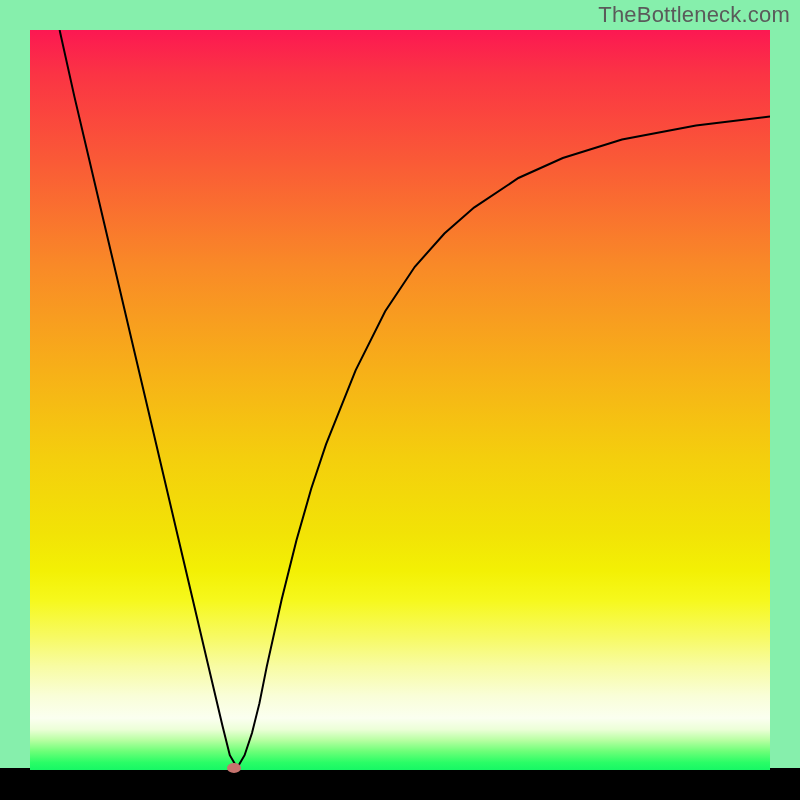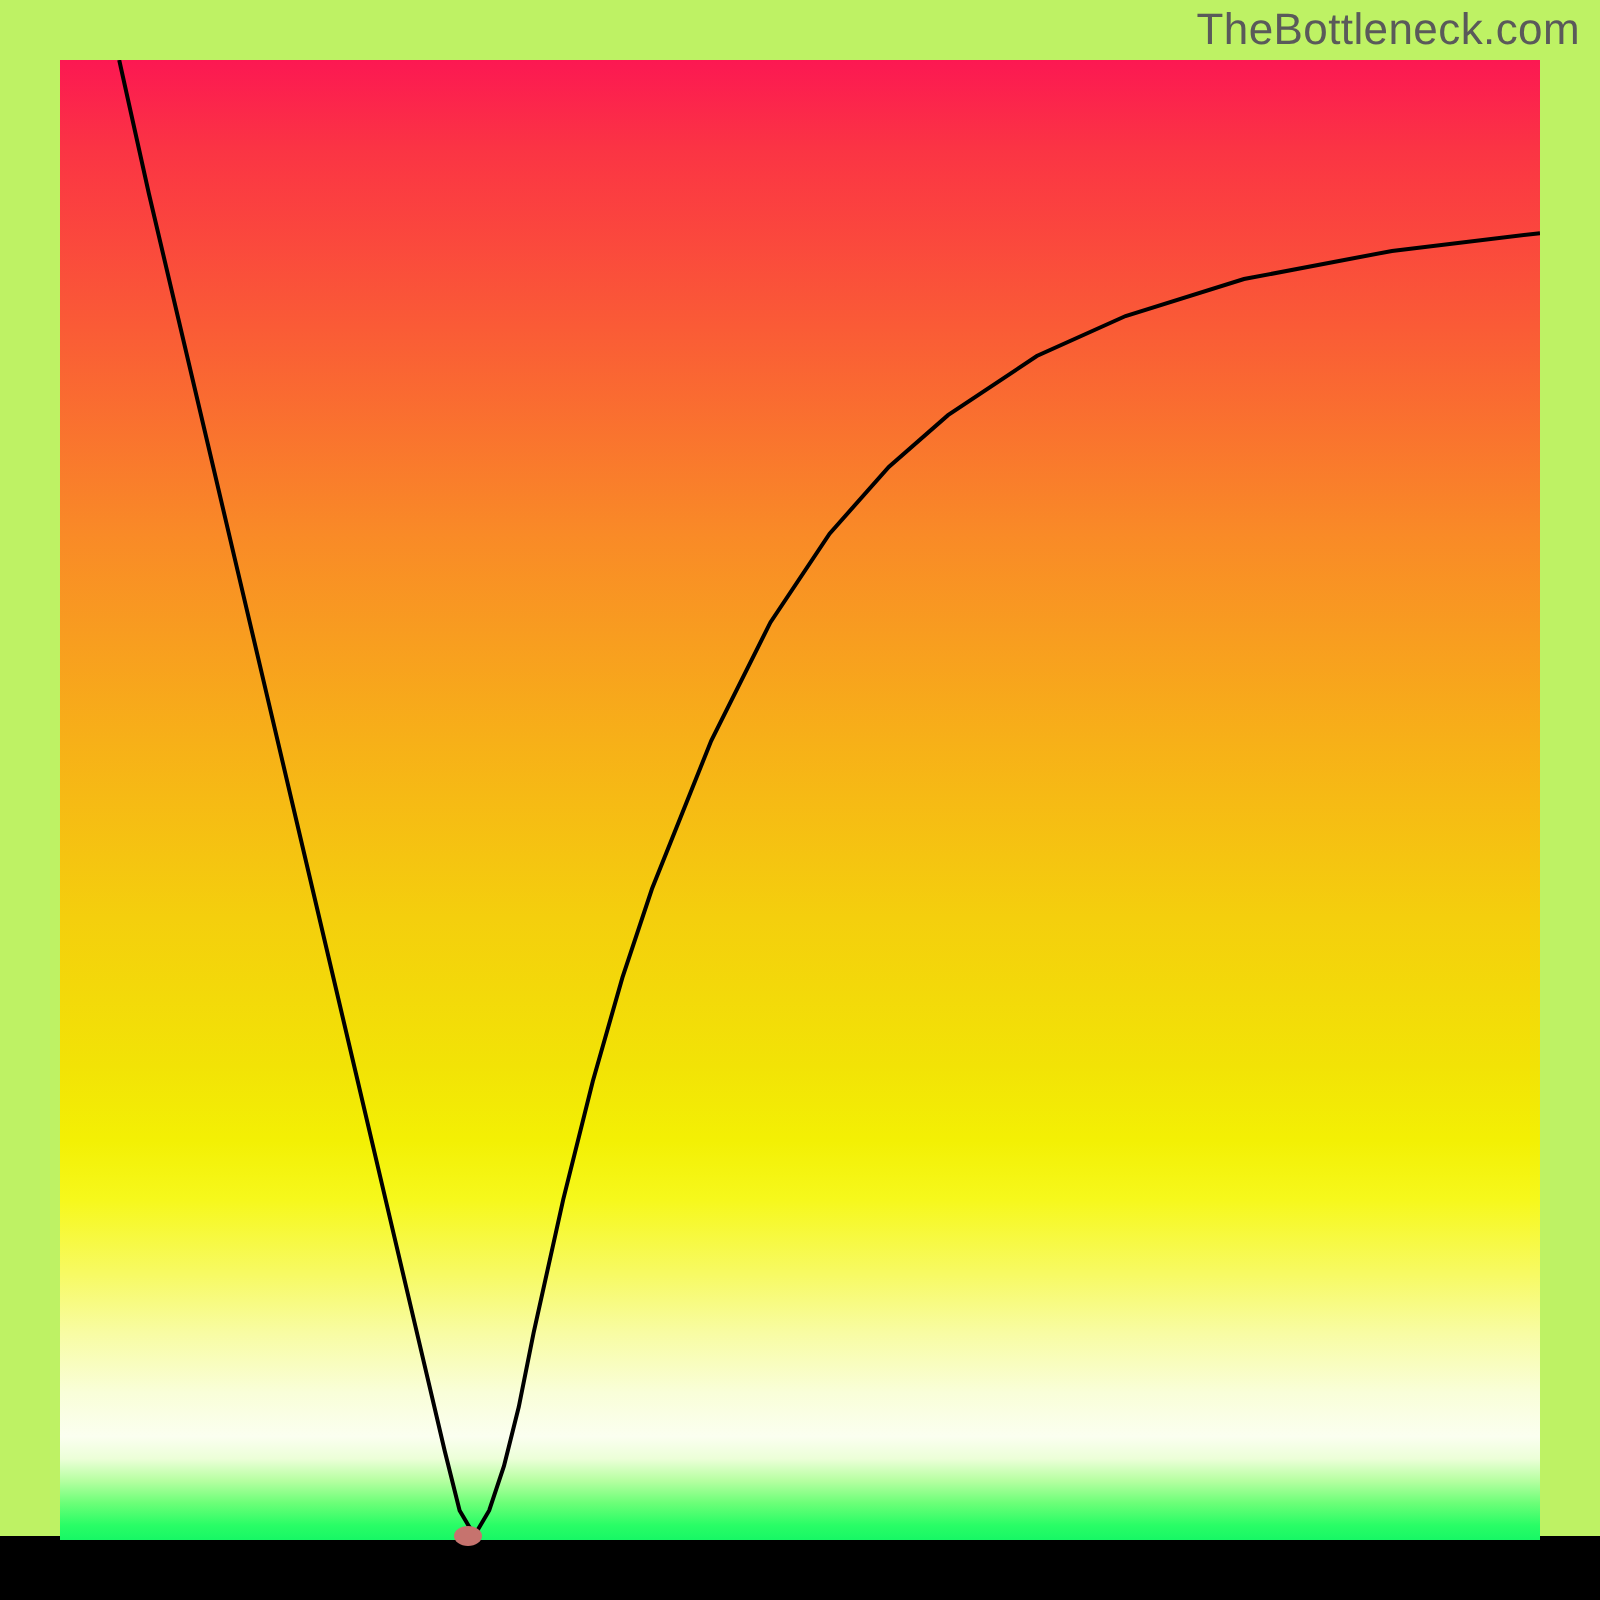--- a/index.html
+++ b/index.html
@@ -8,21 +8,21 @@
     width: 800px;
     height: 800px;
     background: #000;
     overflow: hidden;
     font-family: Arial, Helvetica, sans-serif;
   }
   .frame {
     position: relative;
     width: 800px;
     height: 768px;
-    background: #bef264;
+    background: #86efac;
     text-decoration: underline;
   }
   .watermark {
     position: absolute;
     top: 2px;
     right: 10px;
     font-size: 22px;
     font-weight: 500;
     color: #5a5a5a;
     letter-spacing: 0.2px;

